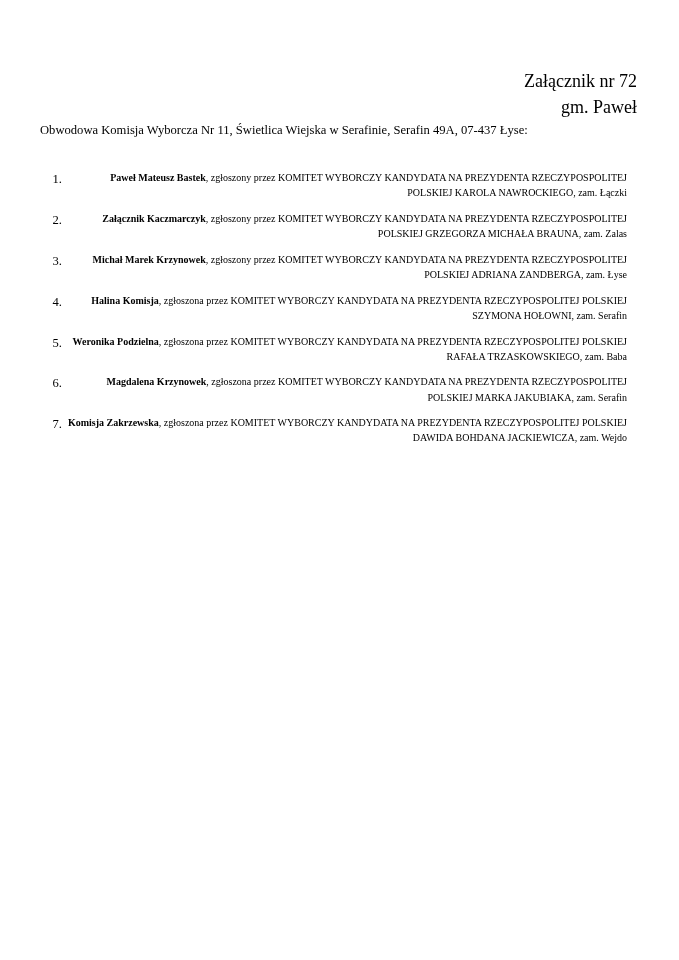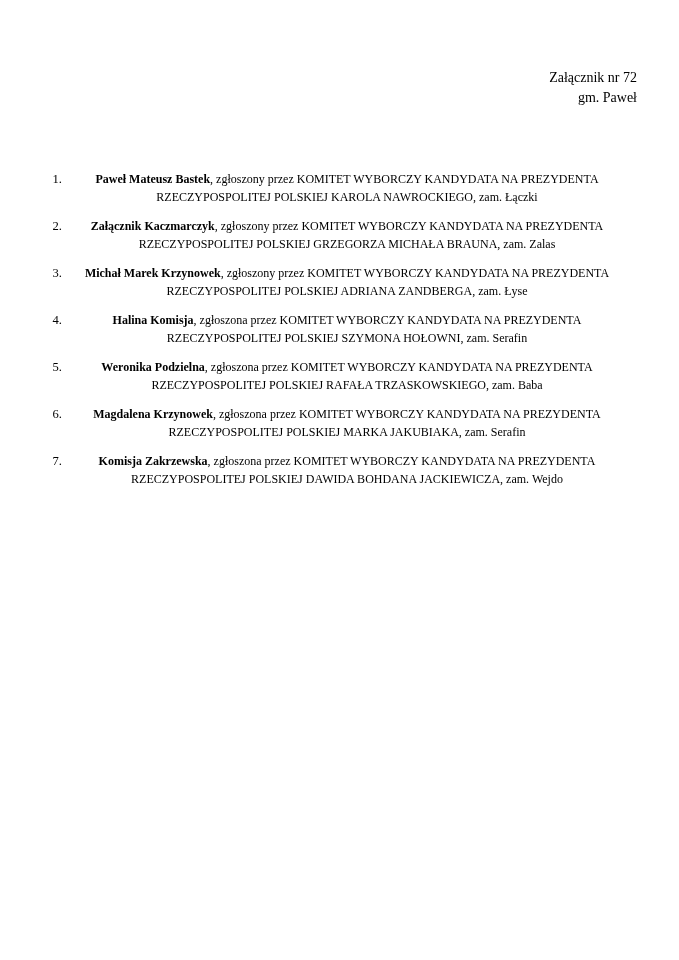--- a/index.html
+++ b/index.html
@@ -19,21 +19,21 @@
     width: 679px;
     height: 960px;
     box-sizing: border-box;
     padding: 0;
   }
   .header-block {
     position: absolute;
     top: 68px;
     right: 42px;
     text-align: right;
-    font-size: 14px;
+    font-size: 18px;
     line-height: 1.45;
   }
   .header-line {
     display: block;
     white-space: nowrap;
   }
   .intro {
     position: absolute;
     top: 121px;
     left: 40px;
@@ -56,39 +56,40 @@
     width: 27px;
     flex: 0 0 27px;
     text-align: right;
     padding-right: 5px;
     font-size: 12.6px;
     line-height: 1.52;
     box-sizing: border-box;
   }
   .entry-text {
     flex: 1 1 auto;
-    font-size: 12px;
+    font-size: 10px;
     line-height: 1.52;
-    text-align: center;
+    text-align: right;
     padding-right: 12px;
   }
   .cand-name {
     font-weight: bold;
   }
 </style>
 </head>
 <body>
 
 <div class="page">
 
   <div class="header-block">
     <span class="header-line">Załącznik nr 72</span>
     <span class="header-line">gm. Paweł</span>
   </div>
 
+  <div class="intro">Obwodowa Komisja Wyborcza Nr 11, Świetlica Wiejska w Serafinie, Serafin 49A, 07-437 Łyse:</div>
 
   <div class="list">
 
     <div class="entry">
       <div class="entry-number">1.</div>
       <div class="entry-text"><span class="cand-name">Paweł Mateusz Bastek</span><span>, zgłoszony przez KOMITET WYBORCZY KANDYDATA NA PREZYDENTA RZECZYPOSPOLITEJ POLSKIEJ KAROLA NAWROCKIEGO, zam. Łączki</span></div>
     </div>
 
     <div class="entry">
       <div class="entry-number">2.</div>

